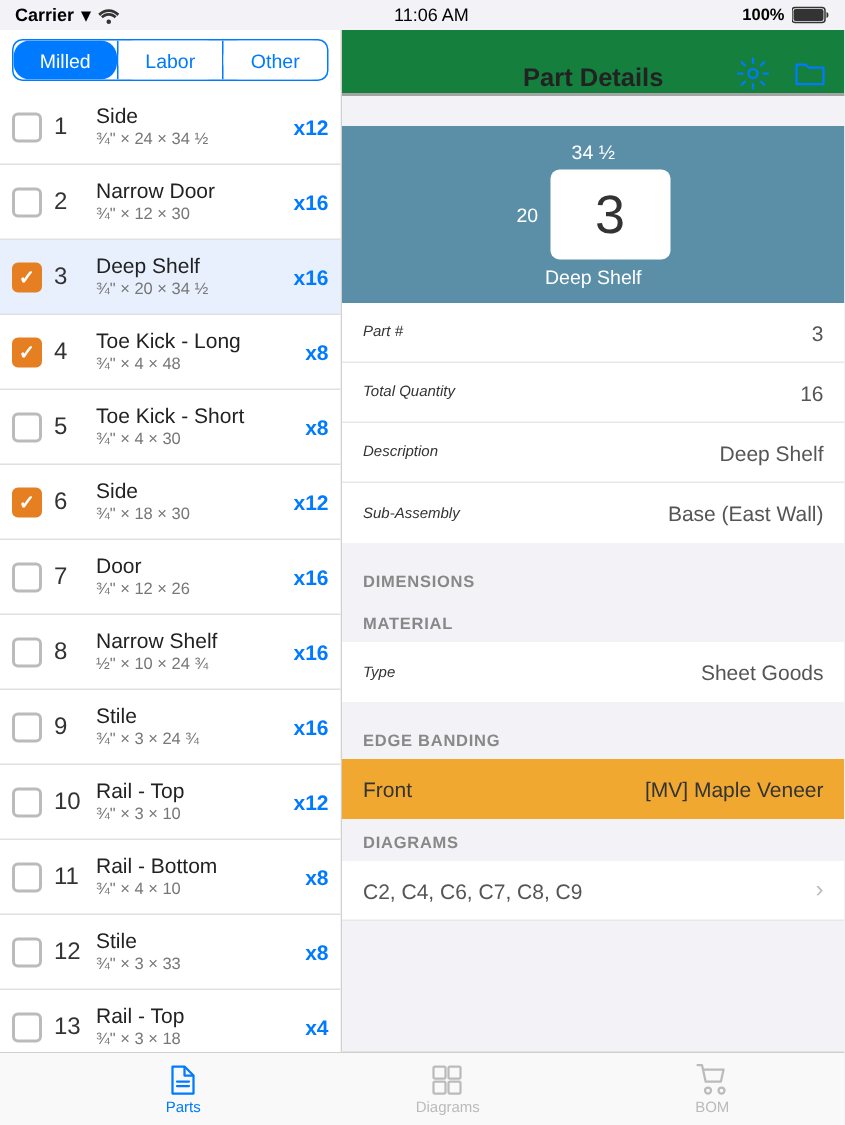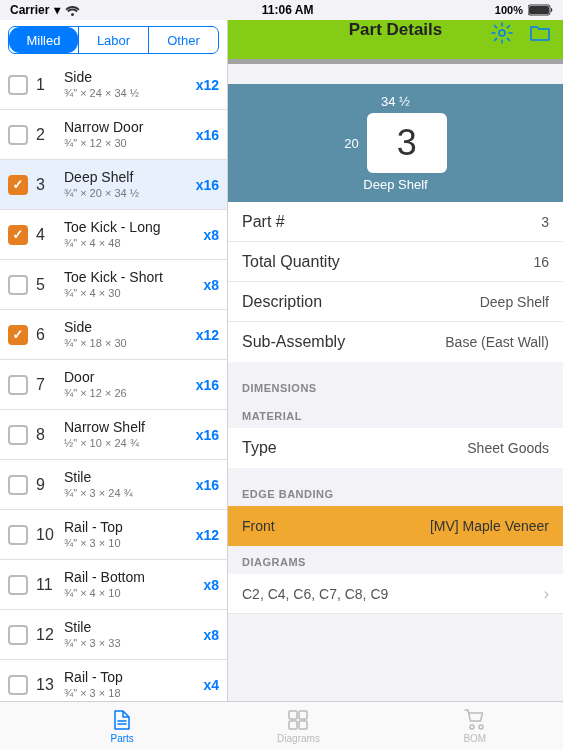--- a/index.html
+++ b/index.html
@@ -10,21 +10,21 @@
       height: 20px;
       background: #f2f2f7;
       display: flex;
       align-items: center;
       justify-content: space-between;
       padding: 0 10px;
       font-size: 12px;
       font-weight: 600;
     }
     .status-bar-left { display: flex; align-items: center; gap: 5px; }
-    .status-bar-center { font-size: 12px; font-weight: 700; }
+    .status-bar-center { font-size: 12px; font-weight: 400; }
     .status-bar-right { display: flex; align-items: center; gap: 5px; font-size: 11px; }
 
     
     .main-container {
       display: flex;
       flex: 1;
       overflow: hidden;
     }
 
     
@@ -137,25 +137,25 @@
     .right-panel {
       flex: 1;
       display: flex;
       flex-direction: column;
       background: #f2f2f7;
     }
 
     
     .details-header {
       height: 44px;
-      background: #84cc16;
-      display: flex;
-      align-items: flex-start;
+      background: #15803d;
+      display: flex;
+      align-items: flex-end;
       justify-content: center;
-      border-bottom: 5px solid #a3a3a3;
+      border-bottom: 2px solid #a3a3a3;
       position: relative;
     }
     .details-title {
       font-size: 17px;
       font-weight: 600;
       color: #222;
     }
     .header-icons {
       position: absolute;
       right: 10px;
@@ -229,23 +229,24 @@
       justify-content: space-between;
       align-items: center;
       padding: 10px 14px;
       border-bottom: 1px solid #e8e8e8;
       min-height: 40px;
     }
     .details-row:last-child {
       border-bottom: none;
     }
     .details-row-label {
-      font-size: 16px;
+      font-size: 10px;
       color: #333;
       font-weight: 400;
+      font-style: italic;
     }
     .details-row-value {
       font-size: 14px;
       color: #555;
       text-align: right;
     }
     .section-header-row {
       padding: 6px 14px 4px;
       background: #f2f2f7;
     }

